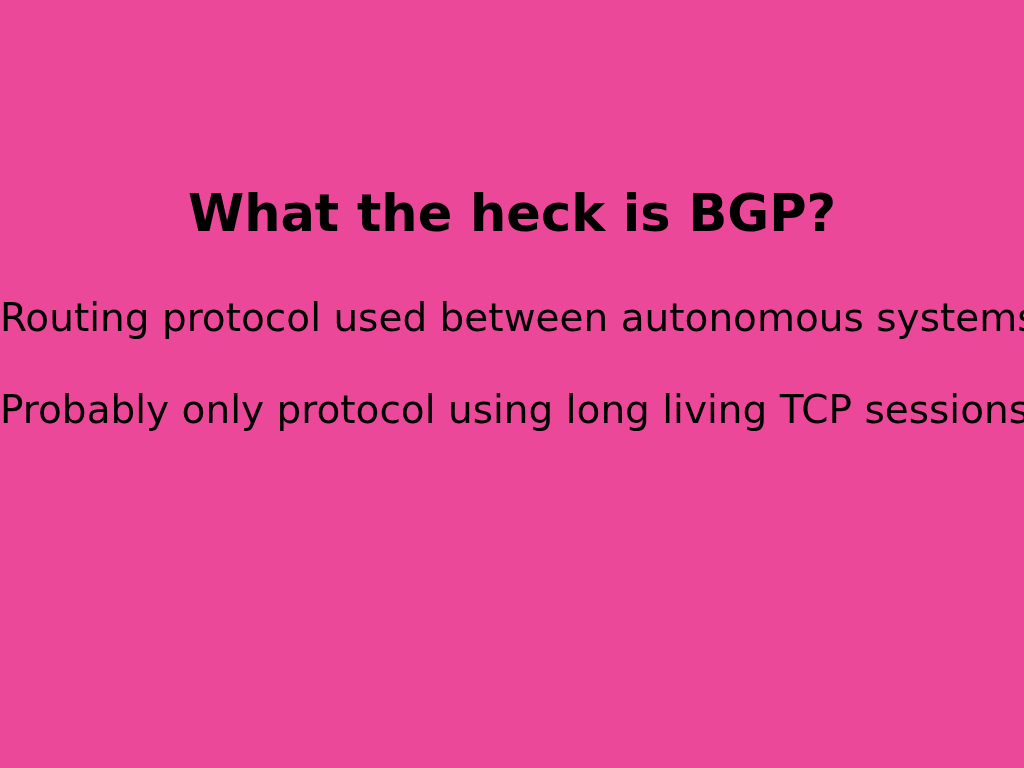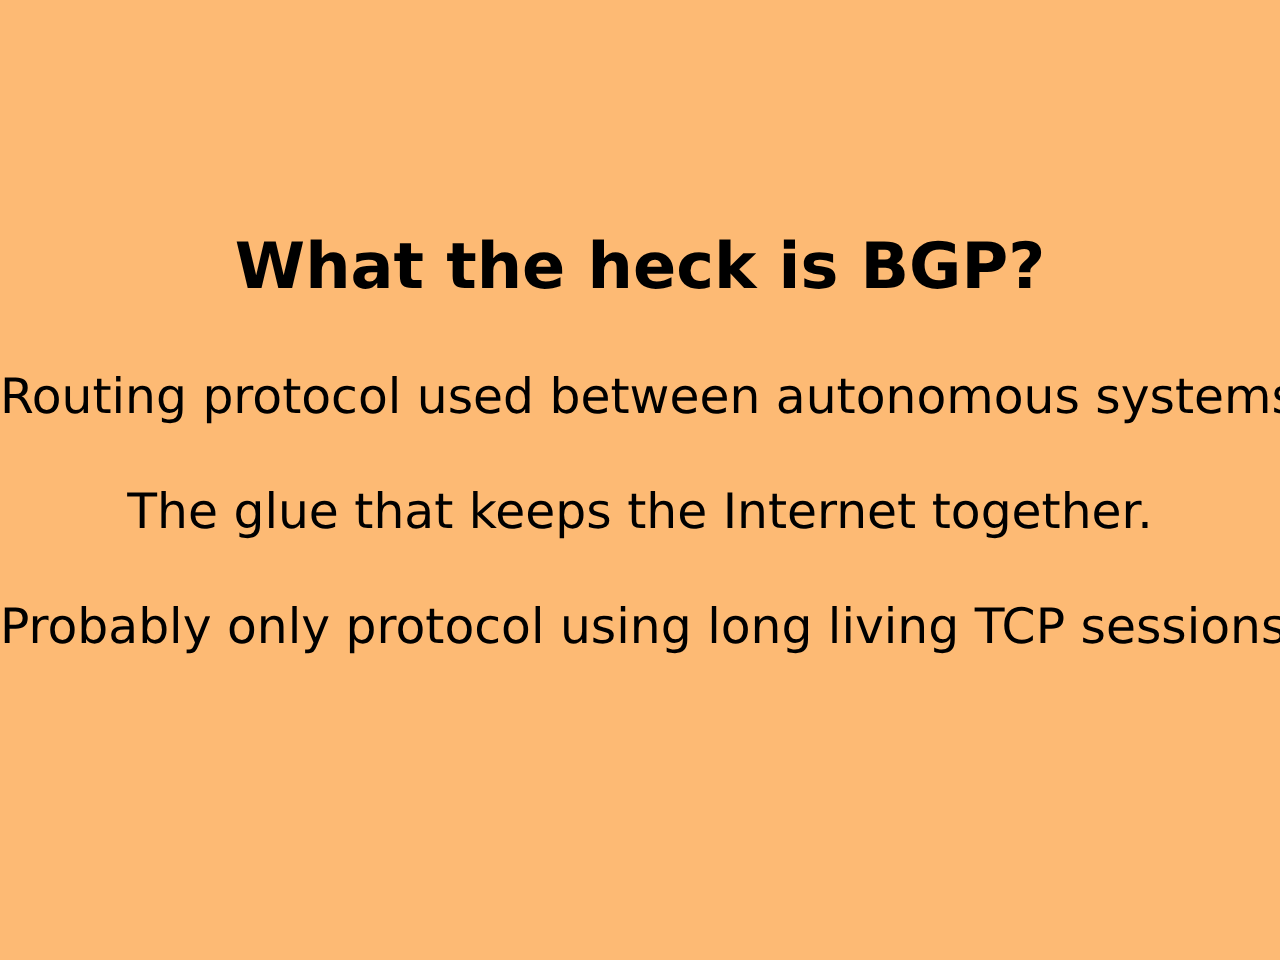--- a/index.html
+++ b/index.html
@@ -11,21 +11,21 @@
     height: 768px;
     background: #ffffff;
     font-family: "DejaVu Sans", sans-serif;
     overflow: hidden;
   }
 
   .slide {
     position: relative;
     width: 1024px;
     height: 768px;
-    background: #fdba74;
+    background: #ec4899;
     box-sizing: border-box;
   }
 
   .slide-title {
     position: absolute;
     left: 0;
     top: 154px;
     width: 1024px;
     text-align: center;
     font-size: 51px;
@@ -55,17 +55,16 @@
 </style>
 </head>
 <body>
 
 <div class="slide">
 
   <h1 class="slide-title">What the heck is BGP?</h1>
 
   <div class="body-block">
     <div class="body-line">Routing protocol used between autonomous systems.</div>
-    <div class="body-line">The glue that keeps the Internet together.</div>
     <div class="body-line">Probably only protocol using long living TCP sessions.</div>
   </div>
 
 </div>
 
 </body></html>

